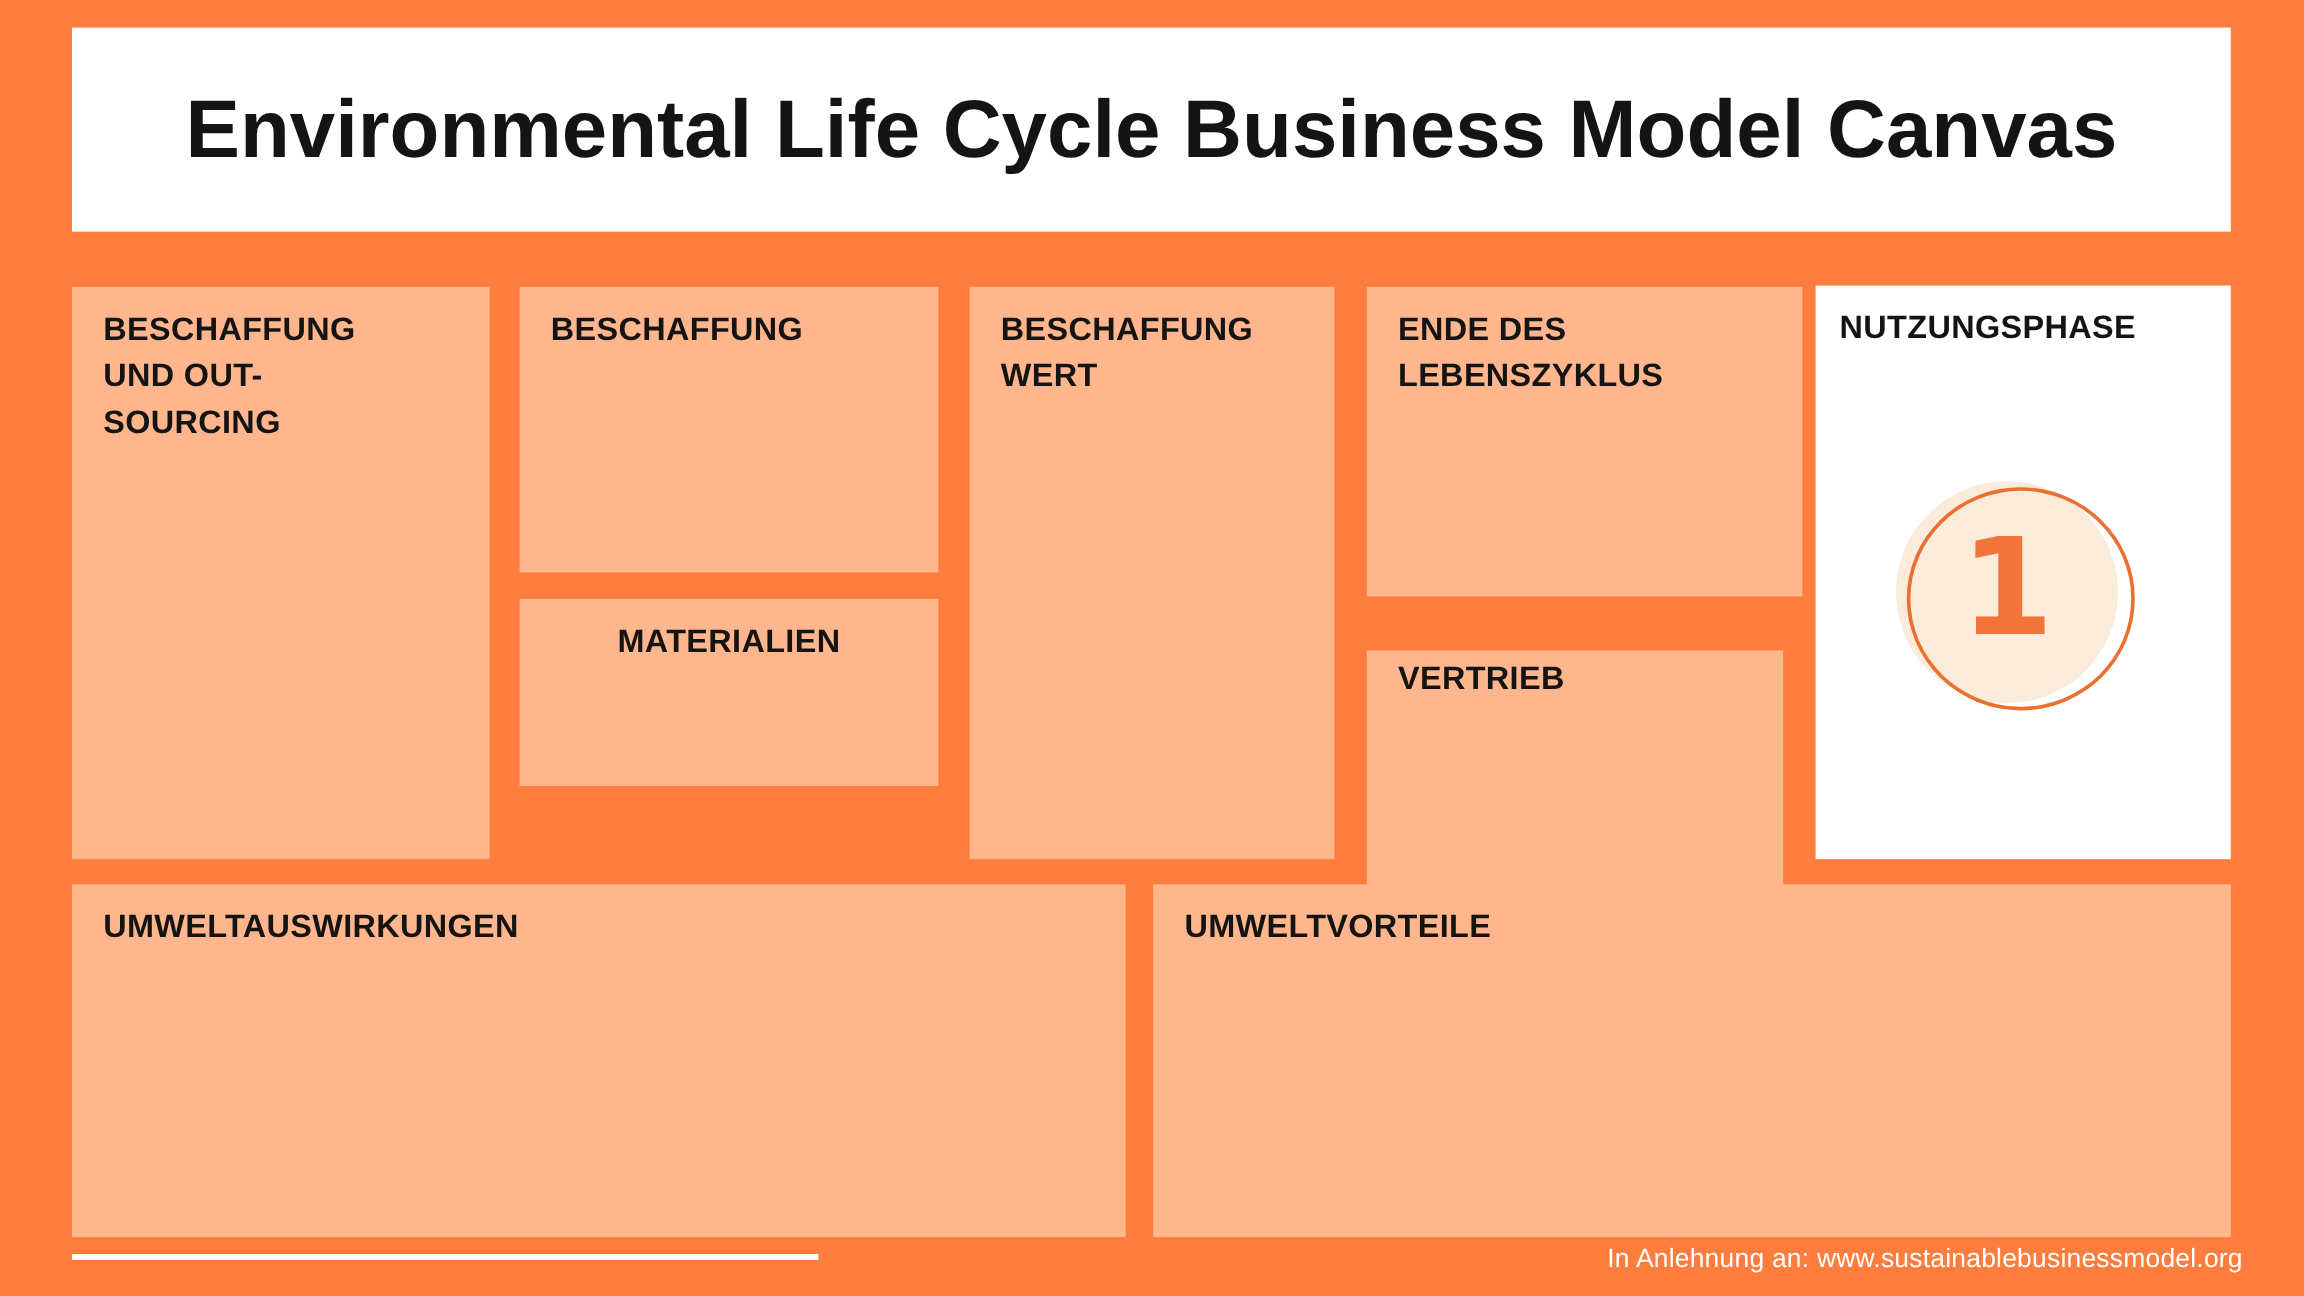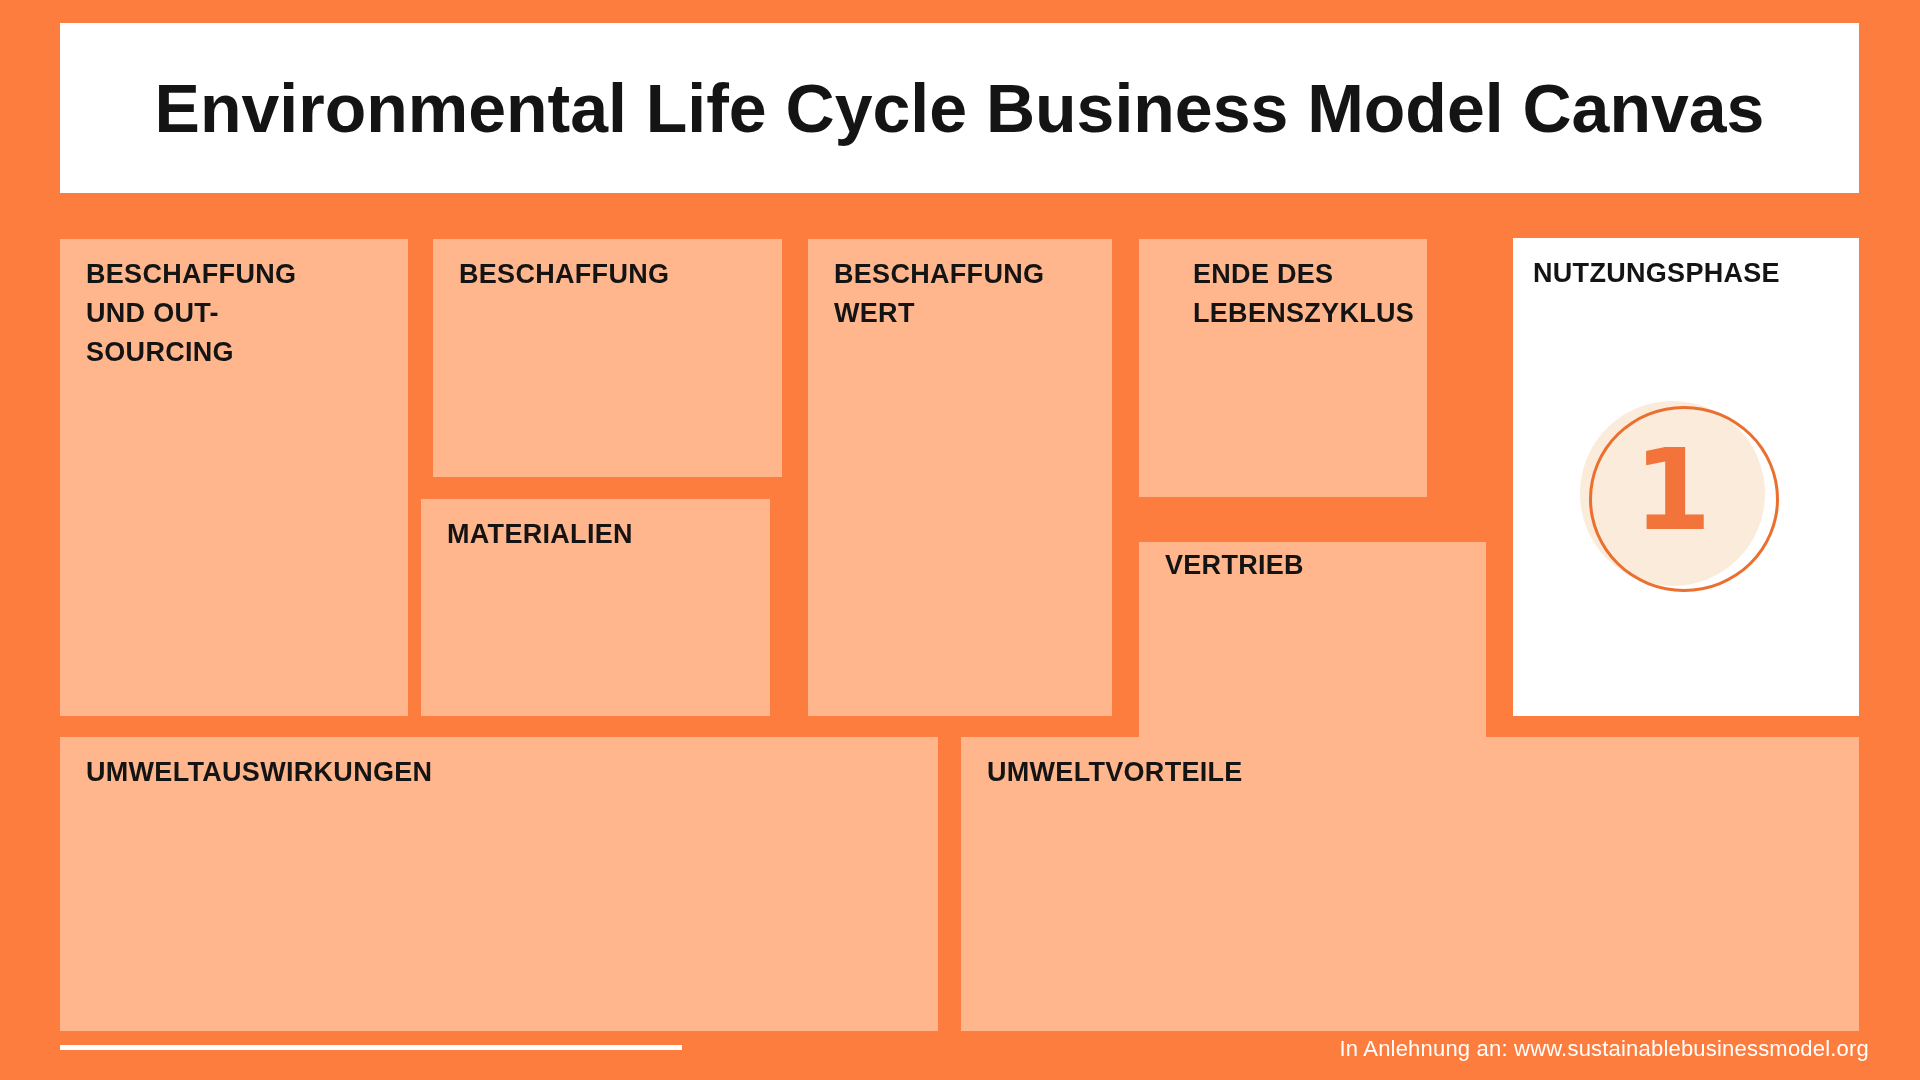--- a/index.html
+++ b/index.html
@@ -35,23 +35,23 @@
   .box-label{
     font-size:27px;font-weight:800;line-height:1.45;
     letter-spacing:.3px;color:var(--text-black);
     padding:16px 26px;white-space:pre-line;
   }
   .pad-tight{padding-left:20px;}
   .pad-low{padding-top:4px;}
   
   #box-beschaffung{left:60px;top:239px;width:348px;height:477px;}
   #box-produktion{left:433px;top:239px;width:349px;height:238px;}
-  #box-materialien{left:421px;top:499px;width:349px;height:217px;}
+  #box-materialien{left:433px;top:499px;width:349px;height:156px;text-align:center;}
   #box-funktionaler-wert{left:808px;top:239px;width:304px;height:477px;}
-  #box-ende{left:1139px;top:239px;width:288px;height:258px;padding-left:28px;}
+  #box-ende{left:1139px;top:239px;width:363px;height:258px;}
   #box-vertrieb{left:1139px;top:542px;width:347px;height:198px;}
   #box-nutzungsphase{left:1513px;top:238px;width:346px;height:478px;}
   #box-umweltauswirkungen{left:60px;top:737px;width:878px;height:294px;}
   #box-umweltvorteile{left:961px;top:737px;width:898px;height:294px;}
 
   .phase-circle-fill{
     position:absolute;left:67px;top:163px;width:185px;height:185px;
     border-radius:50%;background:var(--circle-fill);
     display:flex;align-items:center;justify-content:center;
   }

